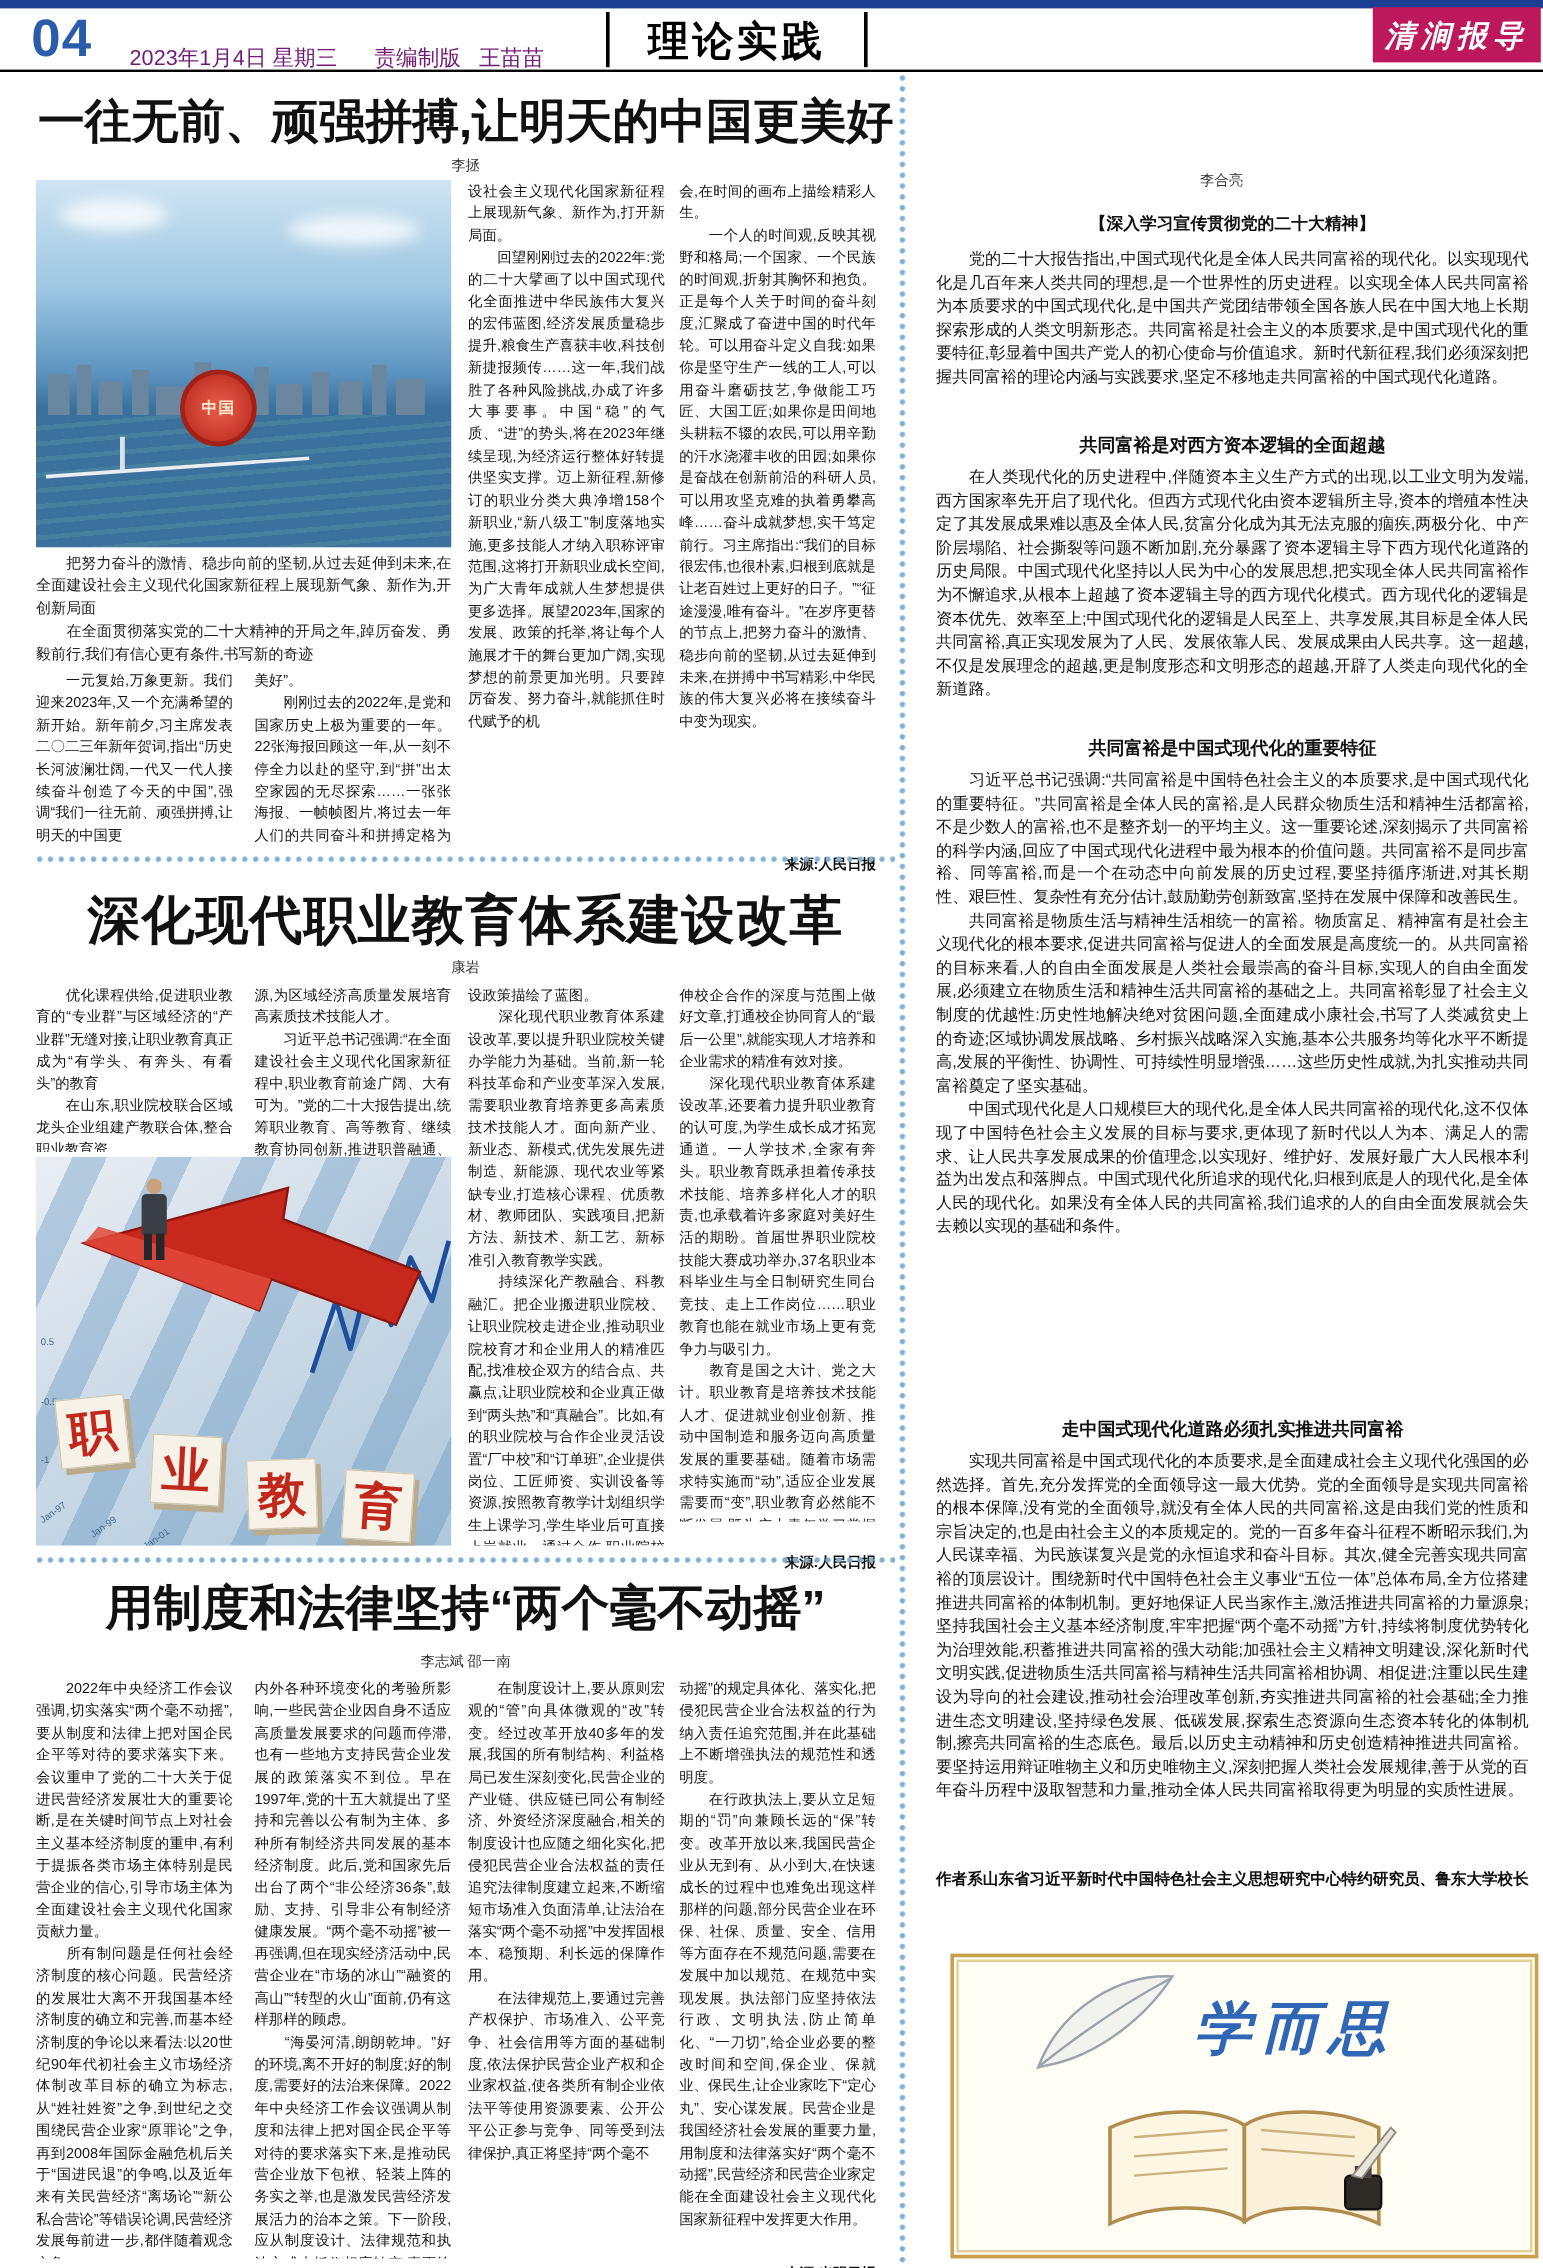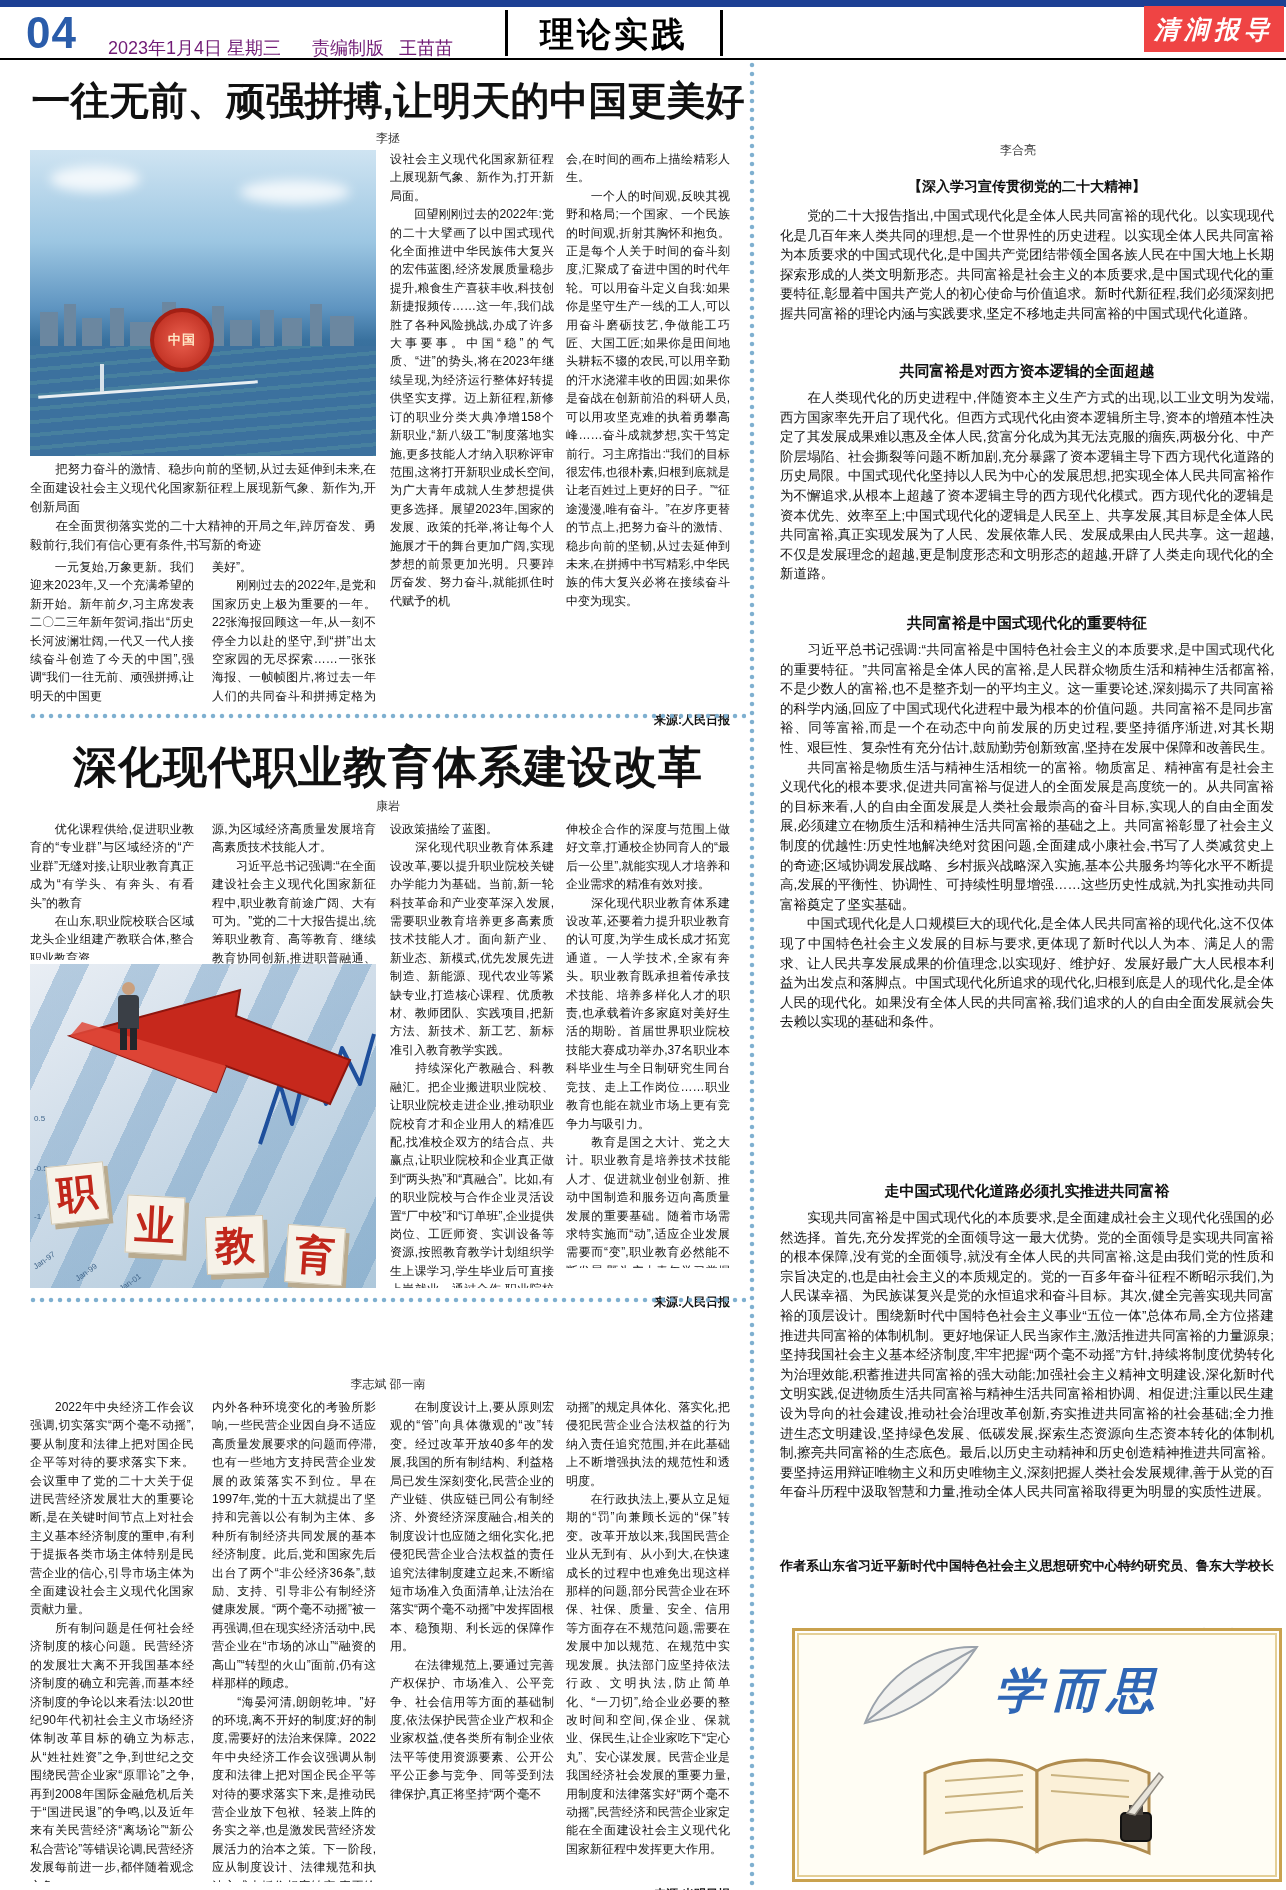--- a/index.html
+++ b/index.html
@@ -6,21 +6,21 @@
   body { background:#e8e8e8; font-family:"Liberation Sans", sans-serif; }
   .page { position:relative; width:1286px; height:1890px; background:#ffffff; margin:0 auto; overflow:hidden; }
 
   
   .topbar { position:absolute; left:0; top:0; width:1286px; height:7px; background:#1c3f94; }
   .pagenum { position:absolute; left:26px; top:8px; font-size:44px; font-weight:900; color:#2a5caa; letter-spacing:1px; }
   .dateline { position:absolute; left:108px; top:36px; font-size:18px; color:#701a75; }
   .dateline span { margin-right:26px; }
   .vrule { position:absolute; top:10px; width:2.5px; height:46px; background:#000; }
   .section-title { position:absolute; left:508px; top:12px; width:212px; text-align:center; font-size:34px; font-weight:900; color:#000; letter-spacing:3px; }
-  .masthead { position:absolute; left:1144px; top:6px; width:140px; height:46px; background:#ef4444; color:#fff;
+  .masthead { position:absolute; left:1144px; top:6px; width:140px; height:46px; background:#be185d; color:#fff;
               display:flex; align-items:center; justify-content:center; font-family:"Liberation Serif", serif;
               font-style:italic; font-weight:bold; font-size:25px; letter-spacing:5px; }
   .header-rule { position:absolute; left:0; top:58px; width:1286px; height:2px; background:#000; }
 
   
   .hdots { position:absolute; height:9px;
            background-image:radial-gradient(circle at 3px 4px, #7fb0d0 1.6px, rgba(127,176,208,.45) 2.4px, transparent 2.6px);
            background-size:9px 9px; }
   .vdots { position:absolute; width:9px;
            background-image:radial-gradient(circle at 4px 3px, #7fb0d0 1.6px, rgba(127,176,208,.45) 2.4px, transparent 2.6px);
@@ -178,20 +178,21 @@
     <div class="p2axis p2label-x" style="left:44px; top:304px;">Jan-99</div>
     <div class="p2axis p2label-x" style="left:88px; top:314px;">Jan-01</div>
     <div class="tile" style="left:18px; top:200px; transform:rotate(-6deg);">职</div>
     <div class="tile" style="left:96px; top:232px; transform:rotate(3deg);">业</div>
     <div class="tile" style="left:176px; top:252px; transform:rotate(-2deg);">教</div>
     <div class="tile" style="left:256px; top:262px; transform:rotate(4deg);">育</div>
   </div>
 
   <div class="hdots" style="left:30px; top:1296px; width:716px;"></div>
 
+  <div class="headline3">用制度和法律坚持“两个毫不动摇”</div>
   <div class="byline" style="left:30px; top:1376px; width:716px;">李志斌  邵一南</div>
 
   <div class="col" style="left:30px;  top:1398px; height:484px;">　　2022年中央经济工作会议强调,切实落实“两个毫不动摇”,要从制度和法律上把对国企民企平等对待的要求落实下来。会议重申了党的二十大关于促进民营经济发展壮大的重要论断,是在关键时间节点上对社会主义基本经济制度的重申,有利于提振各类市场主体特别是民营企业的信心,引导市场主体为全面建设社会主义现代化国家贡献力量。
 　　所有制问题是任何社会经济制度的核心问题。民营经济的发展壮大离不开我国基本经济制度的确立和完善,而基本经济制度的争论以来看法:以20世纪90年代初社会主义市场经济体制改革目标的确立为标志,从“姓社姓资”之争,到世纪之交围绕民营企业家“原罪论”之争,再到2008年国际金融危机后关于“国进民退”的争鸣,以及近年来有关民营经济“离场论”“新公私合营论”等错误论调,民营经济发展每前进一步,都伴随着观念之争。</div>
   <div class="col" style="left:212px; top:1398px; height:484px;">内外各种环境变化的考验所影响,一些民营企业因自身不适应高质量发展要求的问题而停滞,也有一些地方支持民营企业发展的政策落实不到位。早在1997年,党的十五大就提出了坚持和完善以公有制为主体、多种所有制经济共同发展的基本经济制度。此后,党和国家先后出台了两个“非公经济36条”,鼓励、支持、引导非公有制经济健康发展。“两个毫不动摇”被一再强调,但在现实经济活动中,民营企业在“市场的冰山”“融资的高山”“转型的火山”面前,仍有这样那样的顾虑。
 　　“海晏河清,朗朗乾坤。”好的环境,离不开好的制度;好的制度,需要好的法治来保障。2022年中央经济工作会议强调从制度和法律上把对国企民企平等对待的要求落实下来,是推动民营企业放下包袱、轻装上阵的务实之举,也是激发民营经济发展活力的治本之策。下一阶段,应从制度设计、法律规范和执法方式上抓住相应转变,真正给市场传递稳定预期,让民营企业发展的政策举措落到实处。</div>
   <div class="col" style="left:390px; top:1398px; height:484px;">　　在制度设计上,要从原则宏观的“管”向具体微观的“改”转变。经过改革开放40多年的发展,我国的所有制结构、利益格局已发生深刻变化,民营企业的产业链、供应链已同公有制经济、外资经济深度融合,相关的制度设计也应随之细化实化,把侵犯民营企业合法权益的责任追究法律制度建立起来,不断缩短市场准入负面清单,让法治在落实“两个毫不动摇”中发挥固根本、稳预期、利长远的保障作用。
 　　在法律规范上,要通过完善产权保护、市场准入、公平竞争、社会信用等方面的基础制度,依法保护民营企业产权和企业家权益,使各类所有制企业依法平等使用资源要素、公开公平公正参与竞争、同等受到法律保护,真正将坚持“两个毫不</div>
   <div class="col" style="left:566px; top:1398px; height:462px;">动摇”的规定具体化、落实化,把侵犯民营企业合法权益的行为纳入责任追究范围,并在此基础上不断增强执法的规范性和透明度。
 　　在行政执法上,要从立足短期的“罚”向兼顾长远的“保”转变。改革开放以来,我国民营企业从无到有、从小到大,在快速成长的过程中也难免出现这样那样的问题,部分民营企业在环保、社保、质量、安全、信用等方面存在不规范问题,需要在发展中加以规范、在规范中实现发展。执法部门应坚持依法行政、文明执法,防止简单化、“一刀切”,给企业必要的整改时间和空间,保企业、保就业、保民生,让企业家吃下“定心丸”、安心谋发展。民营企业是我国经济社会发展的重要力量,用制度和法律落实好“两个毫不动摇”,民营经济和民营企业家定能在全面建设社会主义现代化国家新征程中发挥更大作用。</div>

